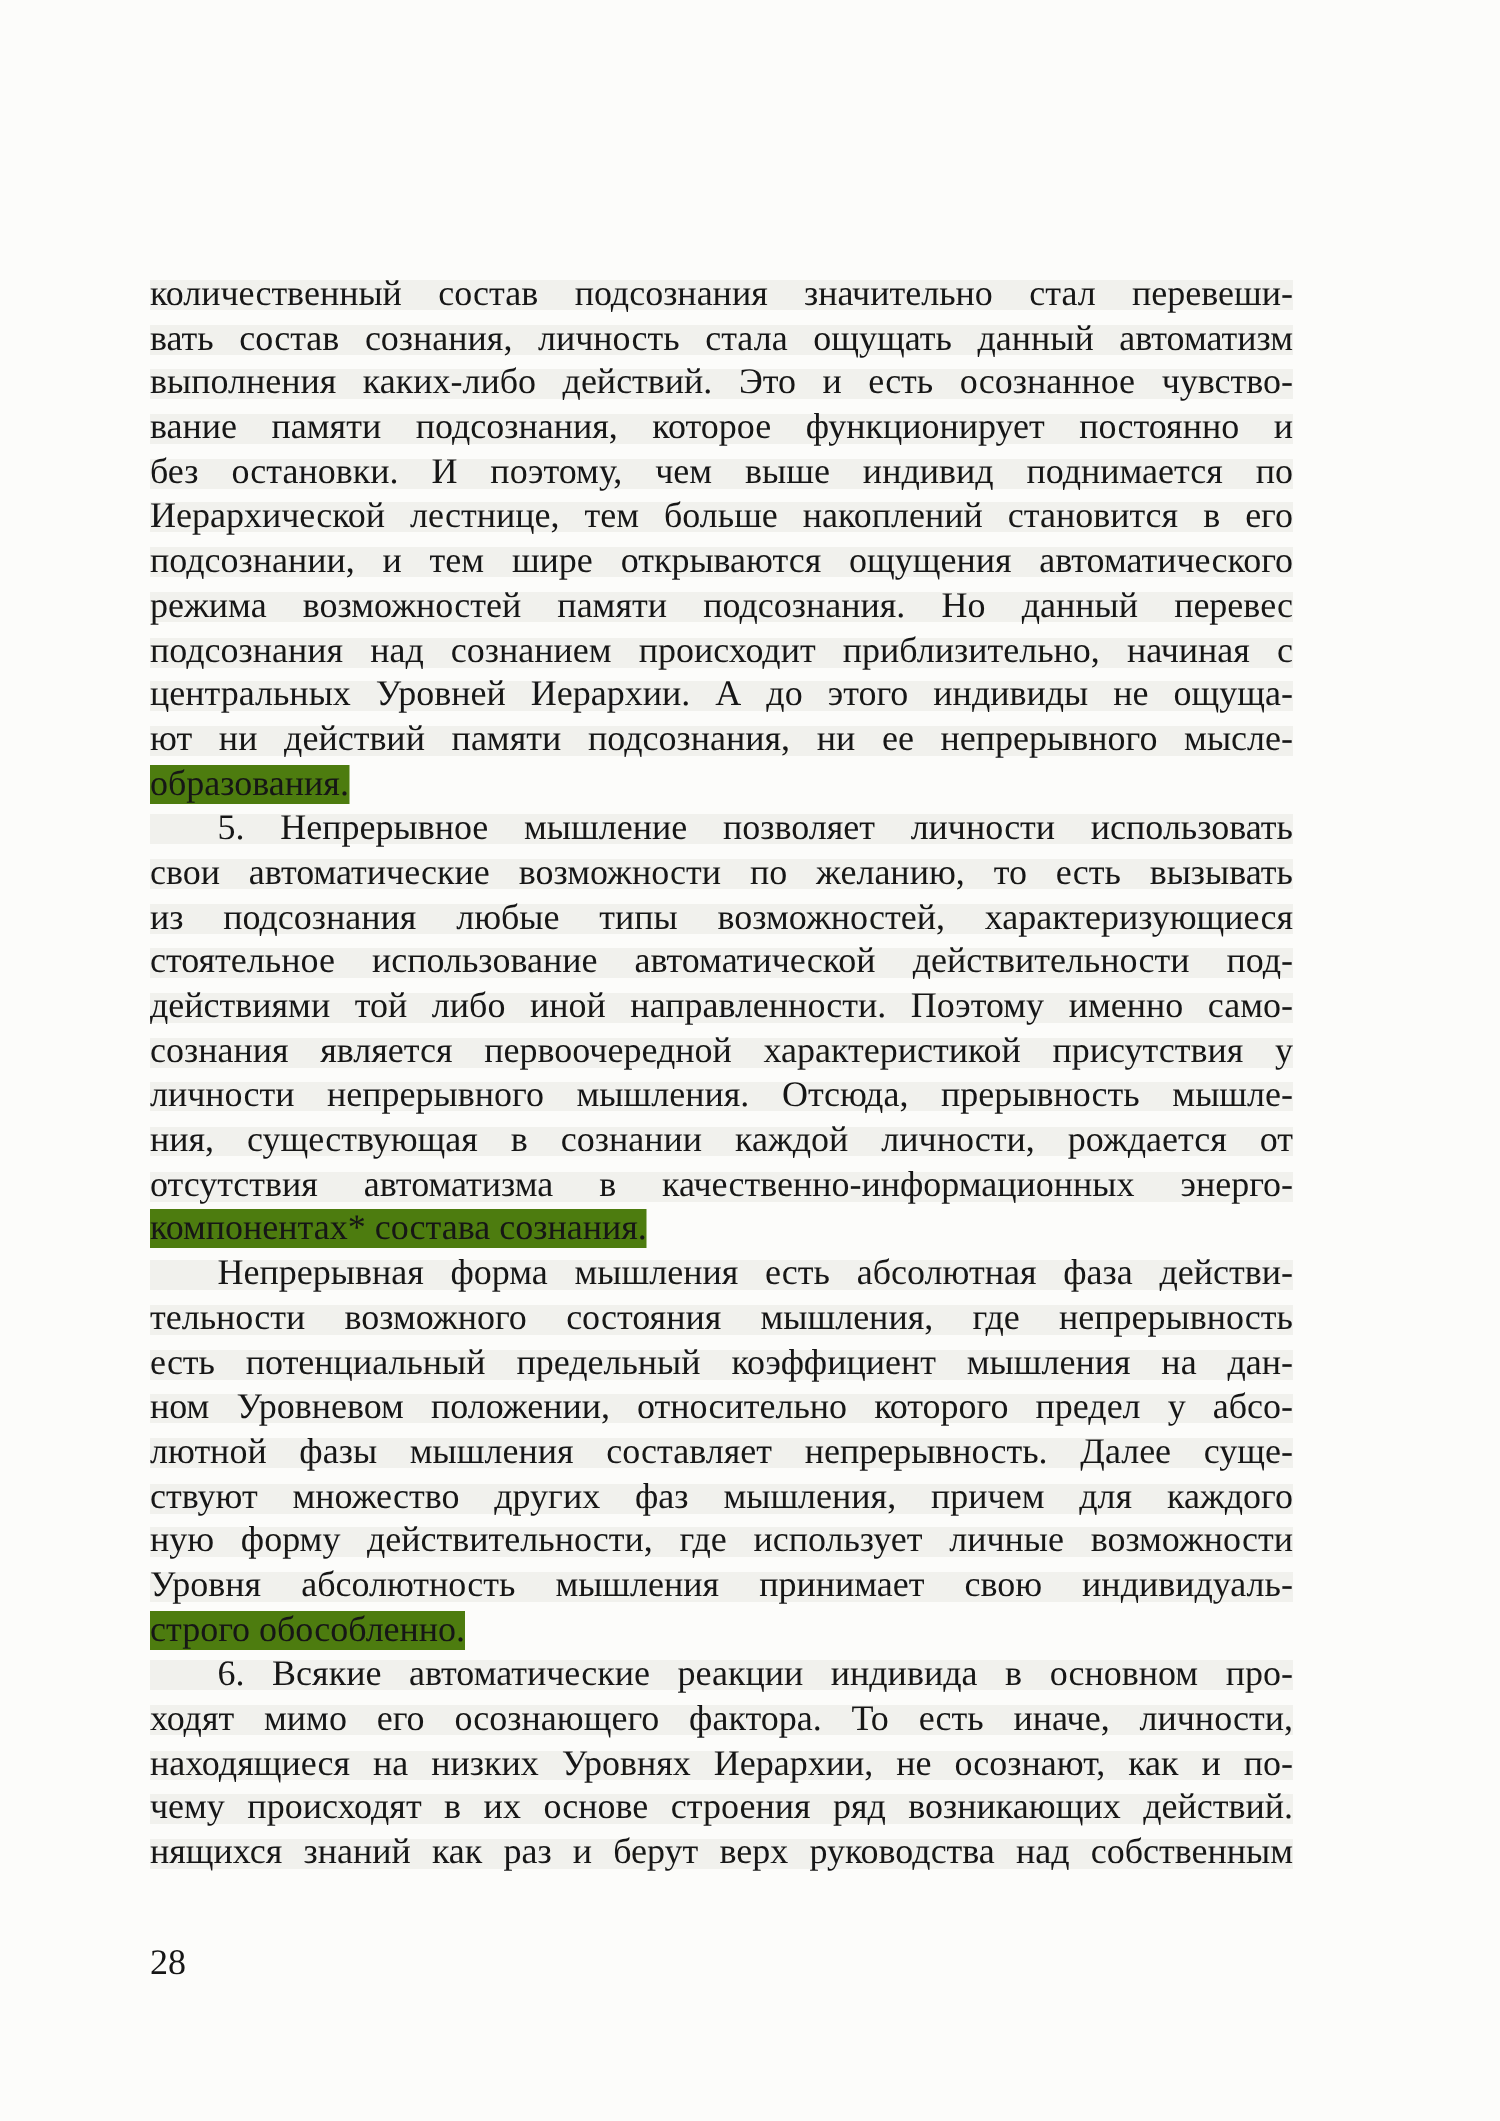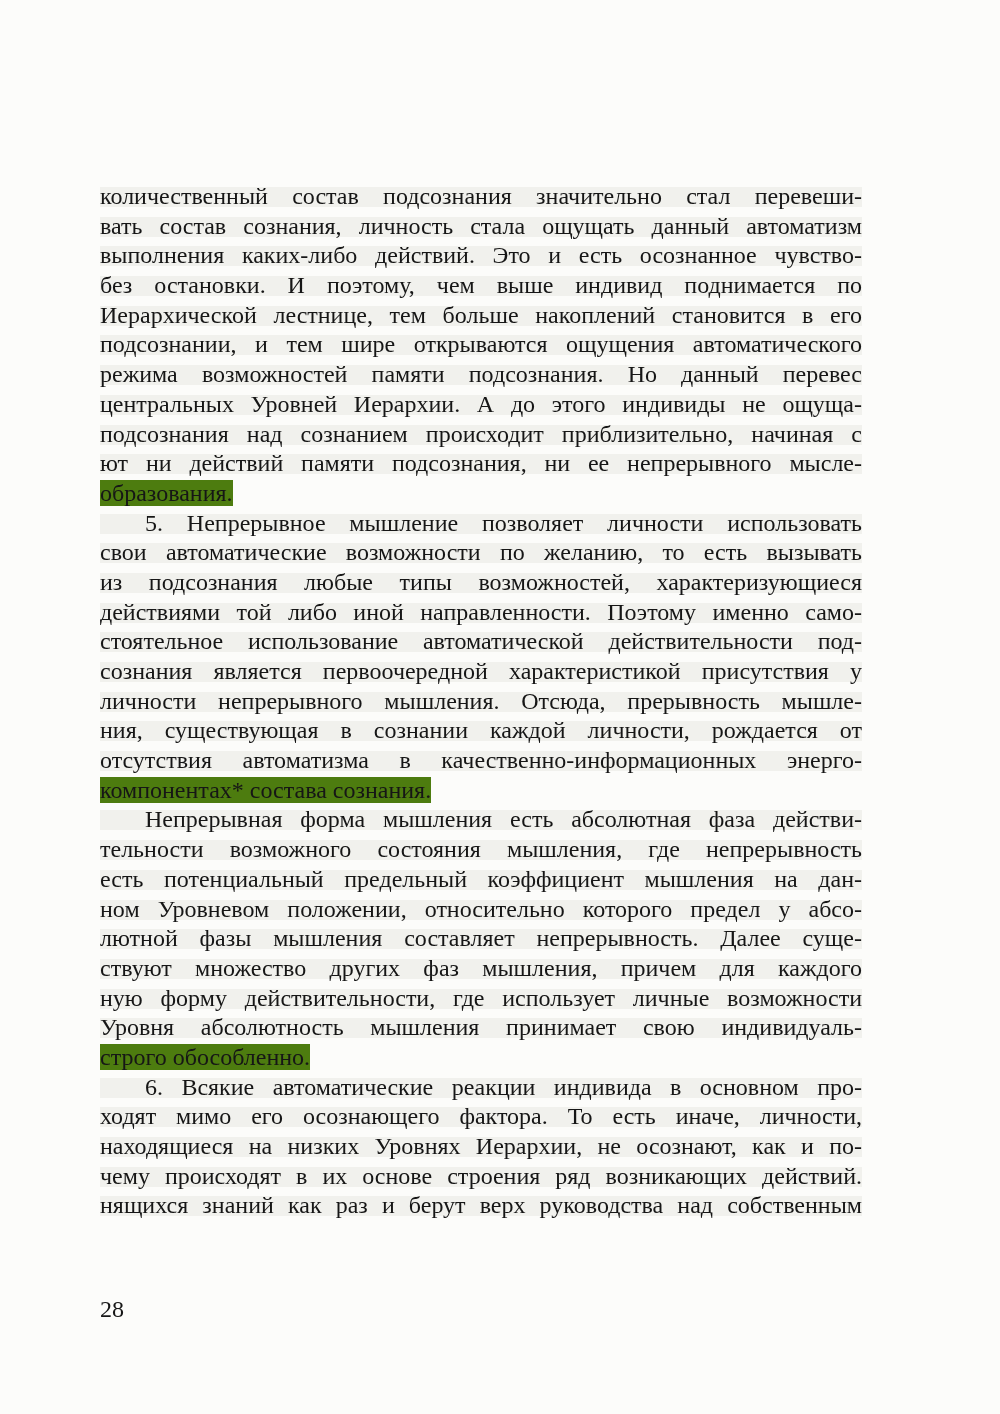--- a/index.html
+++ b/index.html
@@ -47,35 +47,36 @@
 </style>
 </head>
 <body>
 
 <div class="page">
   <div class="textblock">
       <div class="paragraph">
         <div class="line">количественный состав подсознания значительно стал перевеши-</div>
         <div class="line">вать состав сознания, личность стала ощущать данный автоматизм</div>
         <div class="line">выполнения каких-либо действий. Это и есть осознанное чувство-</div>
+        <div class="line">вание памяти подсознания, которое функционирует постоянно и</div>
         <div class="line">без остановки. И поэтому, чем выше индивид поднимается по</div>
         <div class="line">Иерархической лестнице, тем больше накоплений становится в его</div>
         <div class="line">подсознании, и тем шире открываются ощущения автоматического</div>
         <div class="line">режима возможностей памяти подсознания. Но данный перевес</div>
+        <div class="line">подсознания над сознанием происходит приблизительно, начиная с</div>
         <div class="line">центральных Уровней Иерархии. А до этого индивиды не ощуща-</div>
-        <div class="line">подсознания над сознанием происходит приблизительно, начиная с</div>
         <div class="line">ют ни действий памяти подсознания, ни ее непрерывного мысле-</div>
         <div class="line endpara"><span class="band">образования.</span></div>
       </div>
       <div class="paragraph">
         <div class="line indent">5. Непрерывное мышление позволяет личности использовать</div>
         <div class="line">свои автоматические возможности по желанию, то есть вызывать</div>
         <div class="line">из подсознания любые типы возможностей, характеризующиеся</div>
+        <div class="line">стоятельное использование автоматической действительности под-</div>
         <div class="line">действиями той либо иной направленности. Поэтому именно само-</div>
-        <div class="line">стоятельное использование автоматической действительности под-</div>
         <div class="line">сознания является первоочередной характеристикой присутствия у</div>
         <div class="line">личности непрерывного мышления. Отсюда, прерывность мышле-</div>
         <div class="line">ния, существующая в сознании каждой личности, рождается от</div>
         <div class="line">отсутствия автоматизма в качественно-информационных энерго-</div>
         <div class="line endpara"><span class="band">компонентах* состава сознания.</span></div>
       </div>
       <div class="paragraph">
         <div class="line indent">Непрерывная форма мышления есть абсолютная фаза действи-</div>
         <div class="line">тельности возможного состояния мышления, где непрерывность</div>
         <div class="line">есть потенциальный предельный коэффициент мышления на дан-</div>

